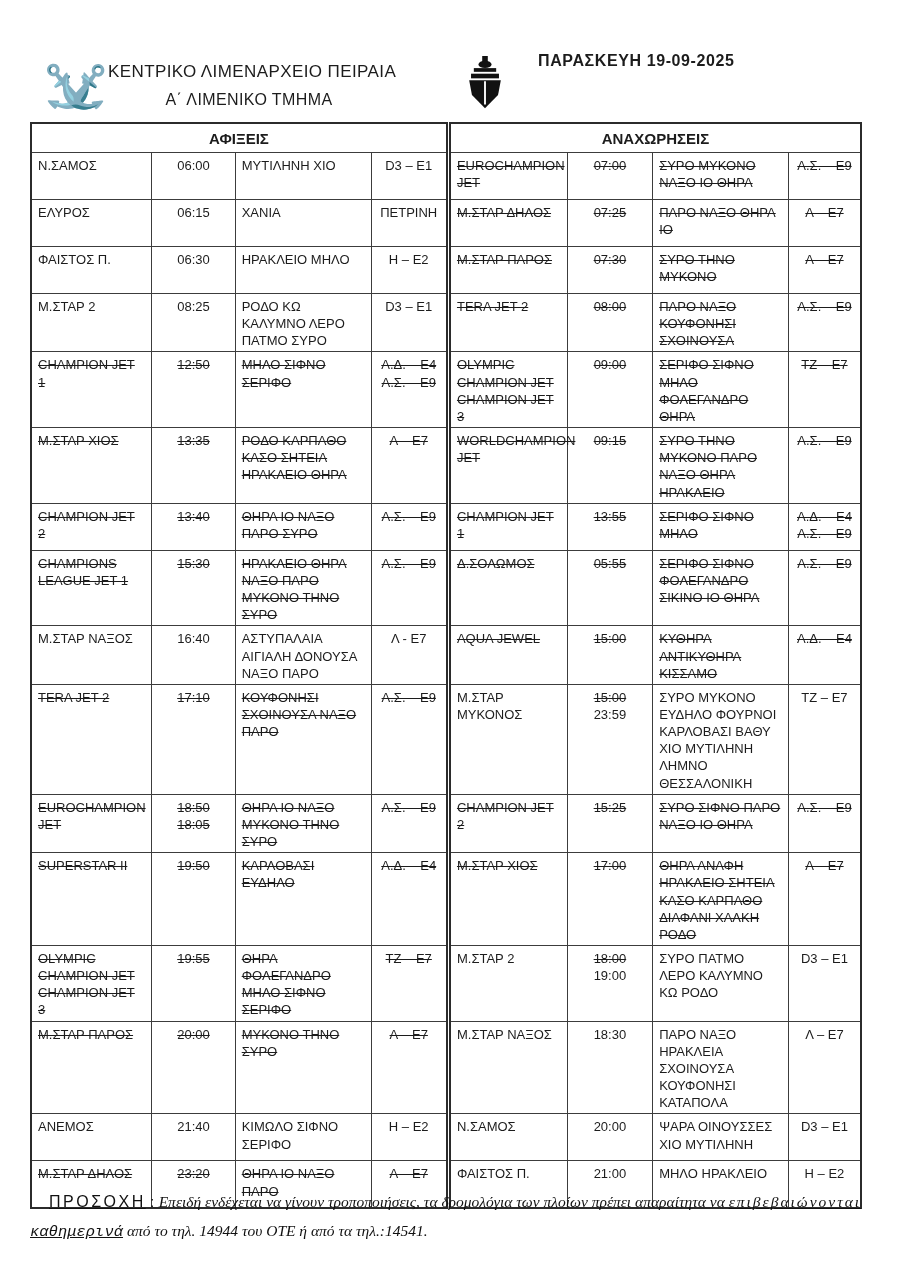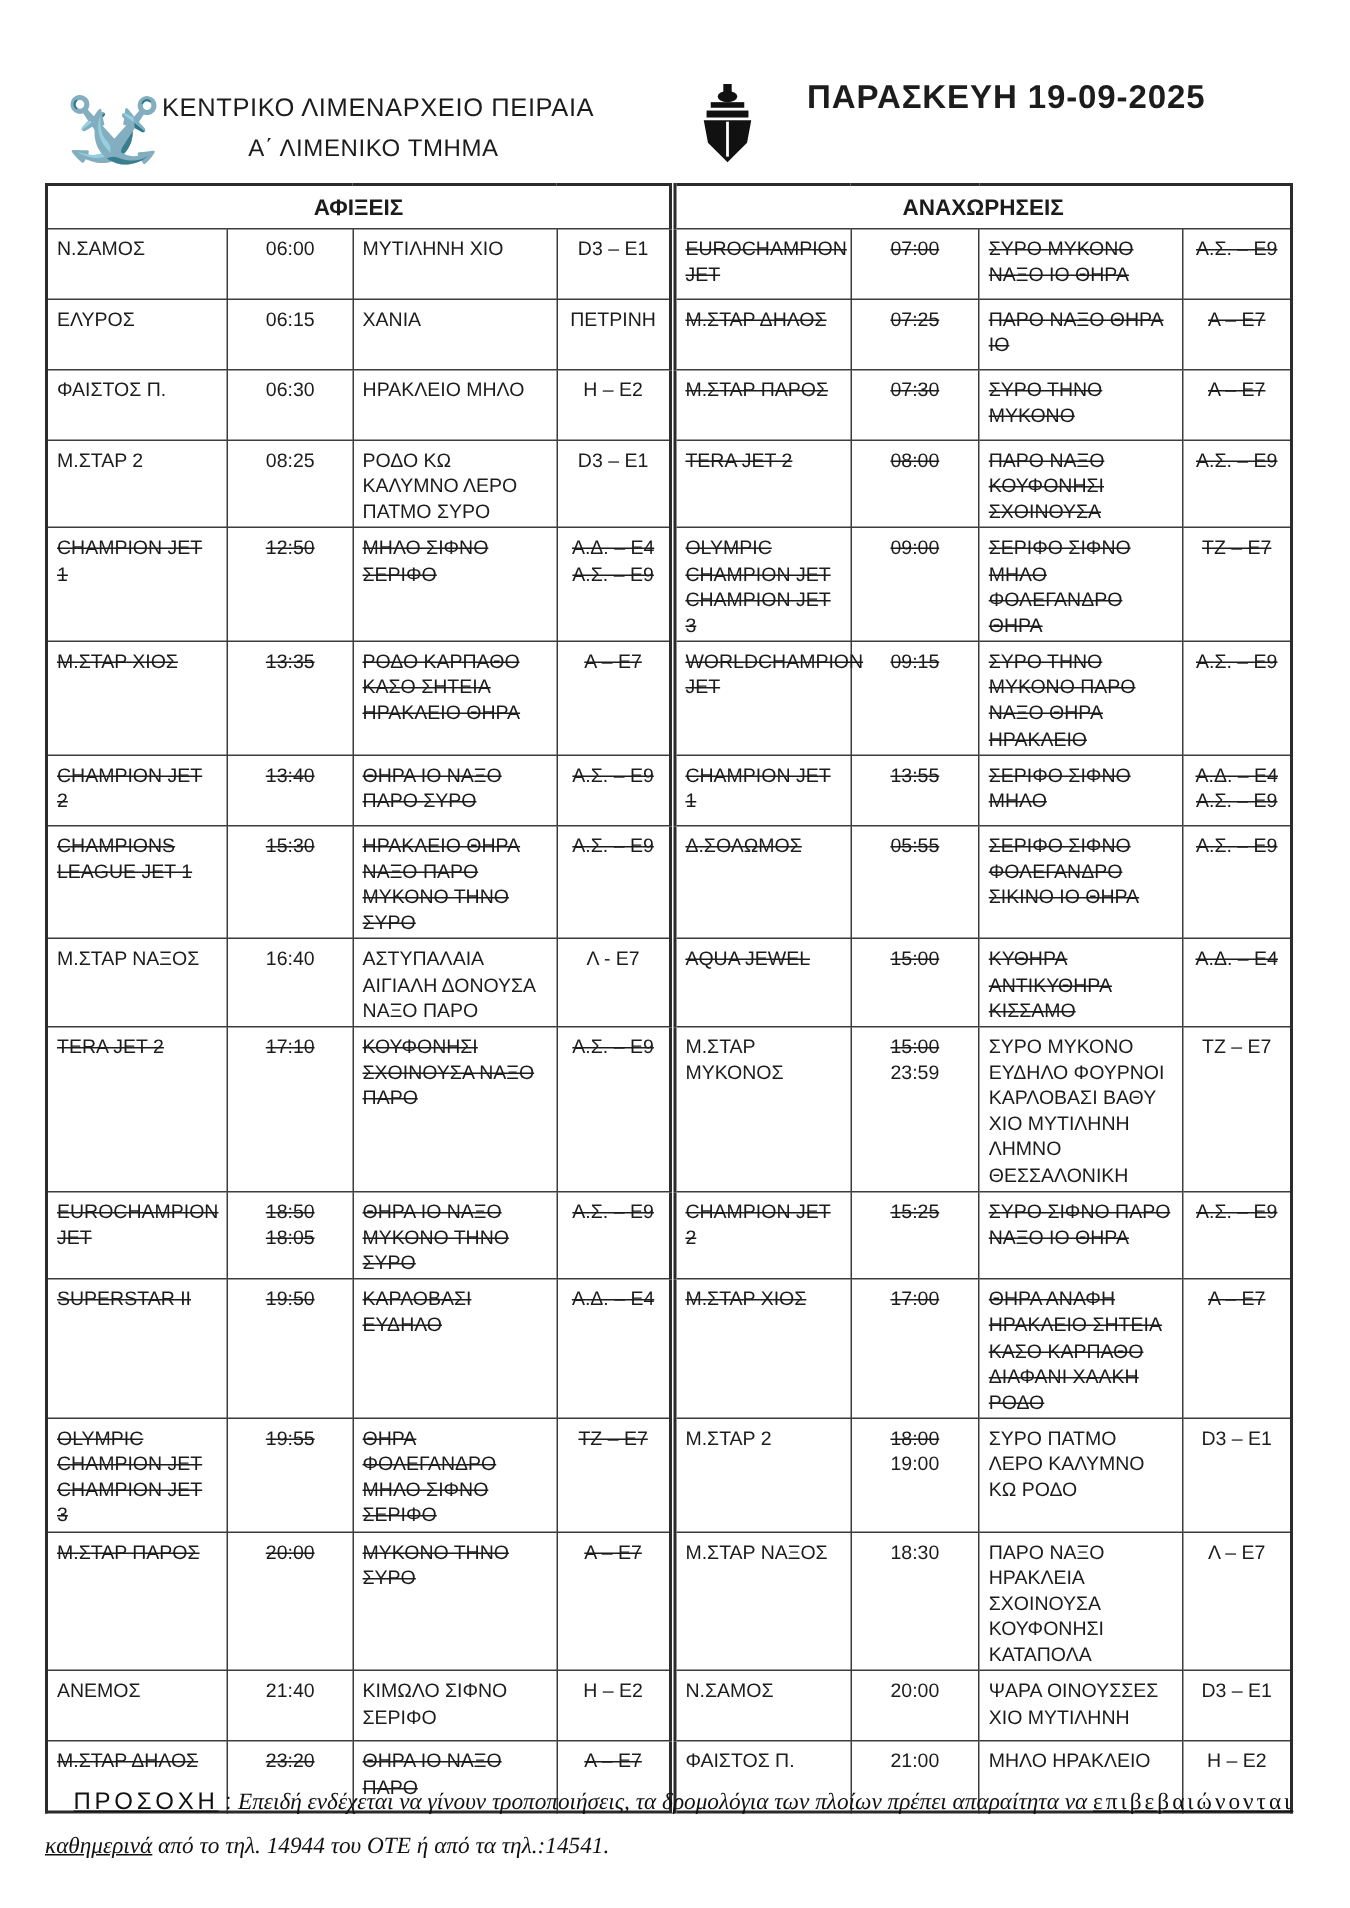--- a/index.html
+++ b/index.html
@@ -12,21 +12,21 @@
   .hdr-logo{position:absolute;left:36px;top:56px;width:72px;height:66px;}
   .hdr-logo .a1,.hdr-logo .a2{
     position:absolute;font-size:46px;line-height:1;top:6px;
   }
   .hdr-logo .a1{left:0;transform:rotate(-38deg);}
   .hdr-logo .a2{left:22px;transform:rotate(38deg);}
   .org-block{position:absolute;left:108px;top:62px;width:282px;text-align:center;}
   .org-line1{font-size:17px;letter-spacing:.4px;white-space:nowrap;}
   .org-line2{font-size:16px;margin-top:9px;letter-spacing:.4px;}
   .ship-ic{position:absolute;left:466px;top:56px;}
-  .hdr-date{position:absolute;left:538px;top:52px;font-size:22px;font-weight:bold;letter-spacing:.6px;}
+  .hdr-date{position:absolute;left:538px;top:52px;font-size:16px;font-weight:bold;letter-spacing:.6px;}
   
   table.sched{
     position:absolute;left:30px;top:122px;width:832px;
     border-collapse:collapse;table-layout:fixed;
     border:2px solid #2b2b2b;
   }
   table.sched th,table.sched td{border:1px solid #3c3c3c;}
   tr.band th{height:24px;font-size:15px;font-weight:bold;padding:2px;text-align:center;margin-left:32px;}
   tr.colhead th{
     height:40px;font-size:12.5px;font-weight:bold;line-height:1.3;
@@ -41,22 +41,22 @@
   .div-l{border-left:5px double #2b2b2b !important;}
   .s{text-decoration:line-through;text-decoration-thickness:1.4px;}
   
   .notice{
     position:absolute;left:30px;top:1188px;width:842px;
     font-size:15.5px;line-height:1.8;color:#111;
   }
   .f-label{font-style:normal;text-decoration:underline;letter-spacing:2.5px;font-size:16px;margin-left:19px;}
   .f-plain{font-style:normal;}
   .f-italic{font-style:italic;font-family:"Liberation Serif",serif;}
-  .f-und-sp{font-family:"Liberation Serif",serif;text-decoration:underline;letter-spacing:2px;text-align:right;}
-  .f-und{font-style:italic;font-family:Liberation Serif, serif;text-decoration:underline;}
+  .f-und-sp{font-style:italic;font-family:"Liberation Serif",serif;text-decoration:underline;letter-spacing:2px;text-align:right;}
+  .f-und{font-style:italic;font-family:Liberation Mono, monospace;text-decoration:underline;}
 </style>
 </head>
 <body>
 
 <div class="page">
 
   <div class="hdr-logo">
     <span class="a1" style="color: rgb(34, 48, 122);">⚓</span>
     <span class="a2" style="color: rgb(34, 48, 122);">⚓</span>
   </div>

